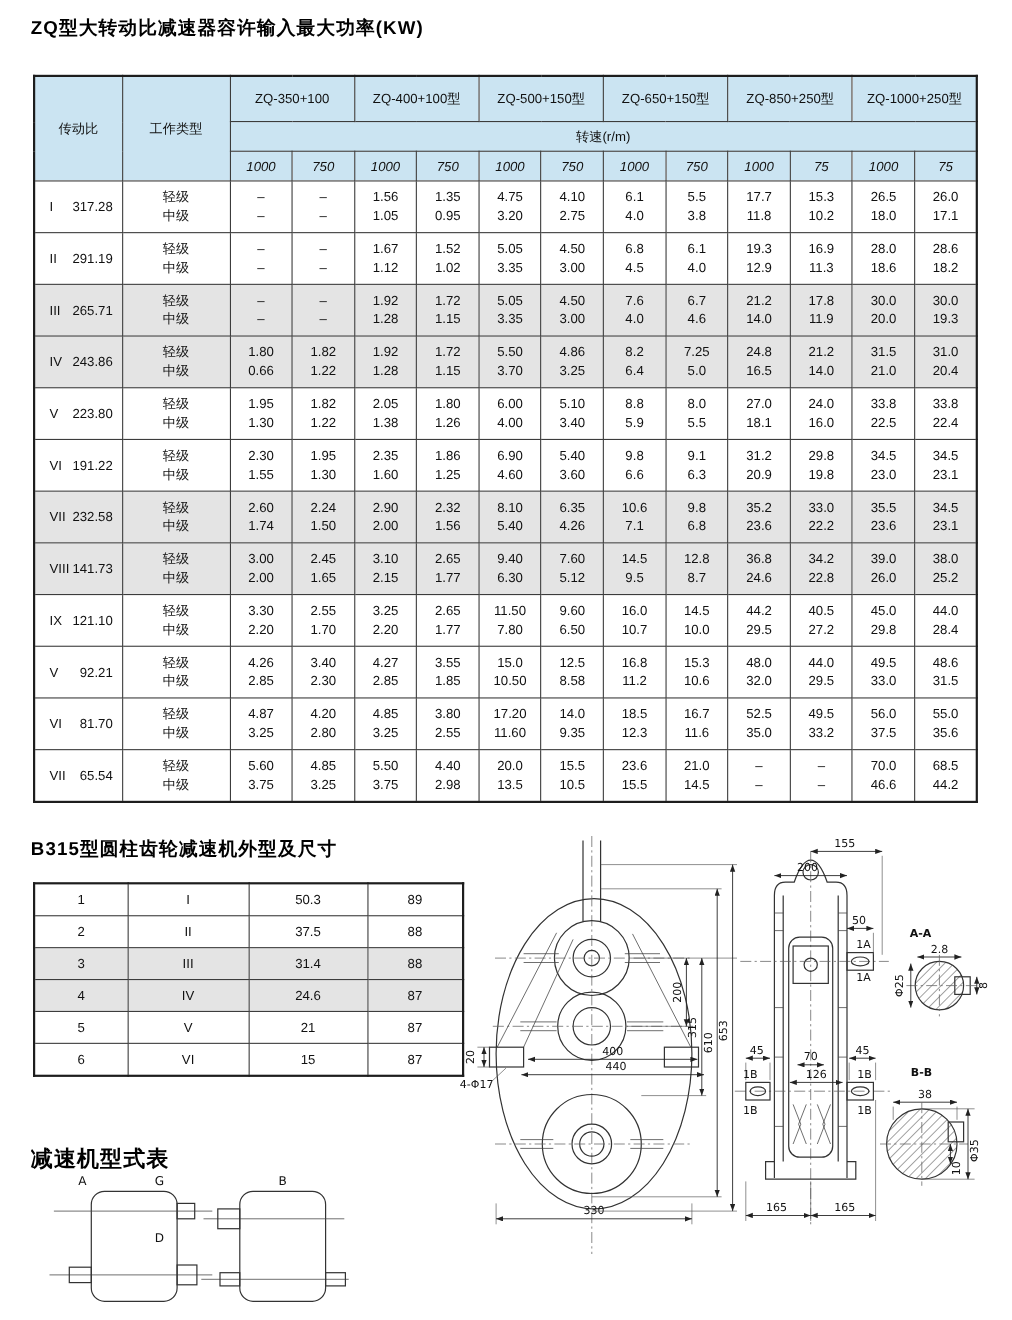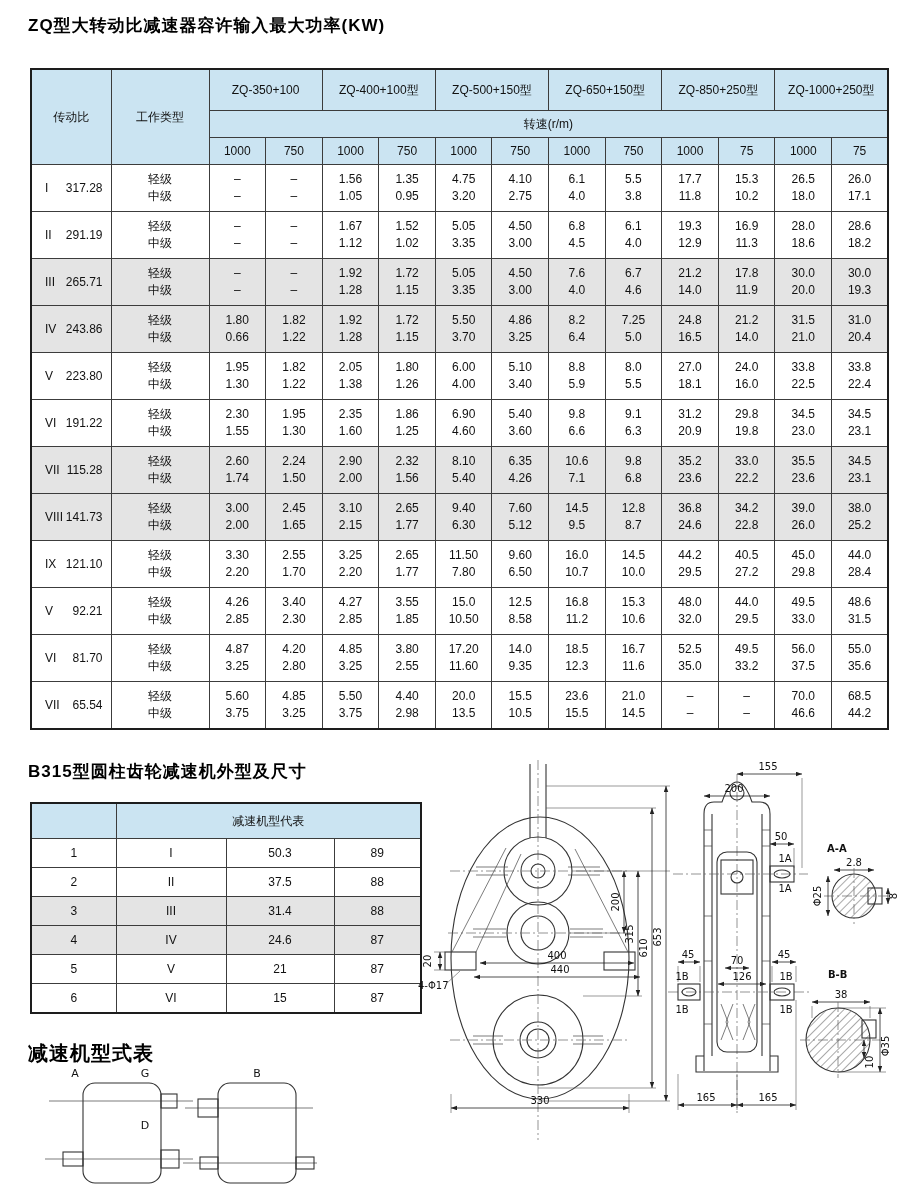--- a/index.html
+++ b/index.html
@@ -9,21 +9,21 @@
   #title1{left:28px;top:14px;}
   #title2{left:28px;top:760px;}
   #title3{left:28px;top:1040px;font-size:20px;}
   table{border-collapse:collapse;table-layout:fixed;}
   th,td{border:1px solid #3c3c3c;text-align:center;vertical-align:middle;padding:0;
         font-size:12px;font-weight:normal;overflow:hidden;}
   .power-table{position:absolute;left:30px;top:68px;width:859px;border:2px solid #1d1d1d;}
   .power-table th{background:#cbe4f2;}
   .power-table .r-model th{height:40px;}
   .power-table .r-slabel th{height:26px;}
-  .power-table .r-speeds th{height:26px;}
+  .power-table .r-speeds th{height:26px;font-style:italic;}
   .power-table tbody td{height:46px;background:#fff;}
   .power-table tbody tr.stripe td{background:#e4e4e4;}
   .c-ratio{padding:0 8px 0 13px;}
   .c-ratio .wrap{display:flex;justify-content:space-between;align-items:center;}
   .two div{line-height:17px;}
   .model-table{position:absolute;left:30px;top:802px;width:390px;border:2px solid #1d1d1d;}
   .model-table th{background:#cbe4f2;}
   .model-table .r1 th{height:34px;}
   .model-table .r2 th{height:29px;}
   .model-table tbody td{height:28px;background:#fff;}
@@ -439,21 +439,21 @@
           </td>
           <td class="two">
             <div>34.5</div>
             <div>23.1</div>
           </td>
         </tr>
         <tr class="stripe">
           <td class="c-ratio">
             <div class="wrap">
               <span>VII</span>
-              <span>115.28</span>
+              <span>232.58</span>
             </div>
           </td>
           <td class="two">
             <div>轻级</div>
             <div>中级</div>
           </td>
           <td class="two">
             <div>2.60</div>
             <div>1.74</div>
           </td>
@@ -808,24 +808,20 @@
   <div id="title2" class="sec-title">B315型圆柱齿轮减速机外型及尺寸</div>
 
   <table class="model-table">
     <colgroup>
       <col style="width:85px">
         <col style="width:110px">
         <col style="width:108px">
         <col style="width:87px">
     </colgroup>
     <thead>
-      <tr class="r1">
-        <th></th>
-        <th colspan="3">减速机型代表</th>
-      </tr>
     </thead>
     <tbody>
         <tr>
           <td>1</td>
           <td>I</td>
           <td>50.3</td>
           <td>89</td>
         </tr>
         <tr>
           <td>2</td>

